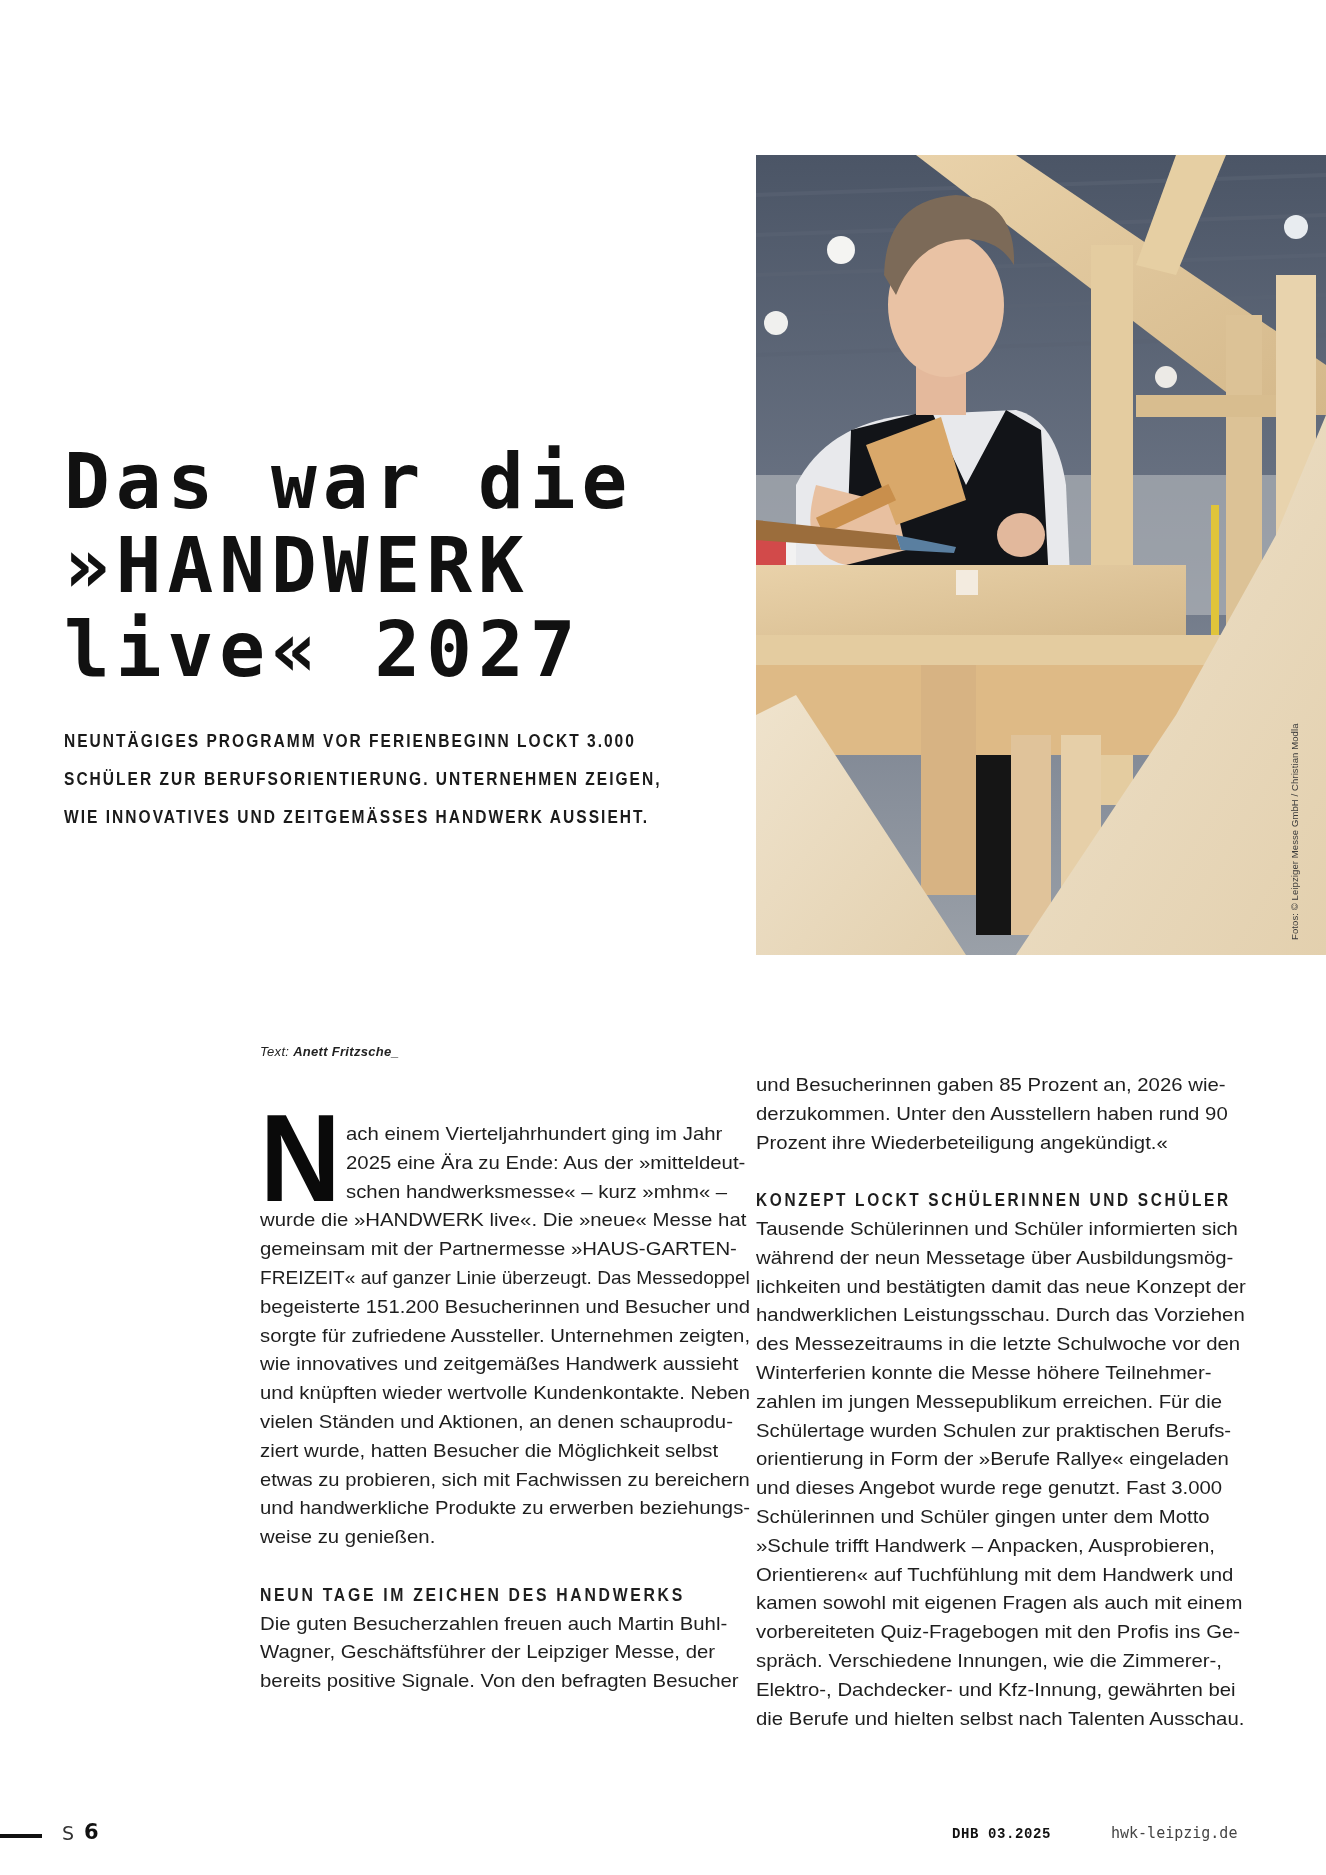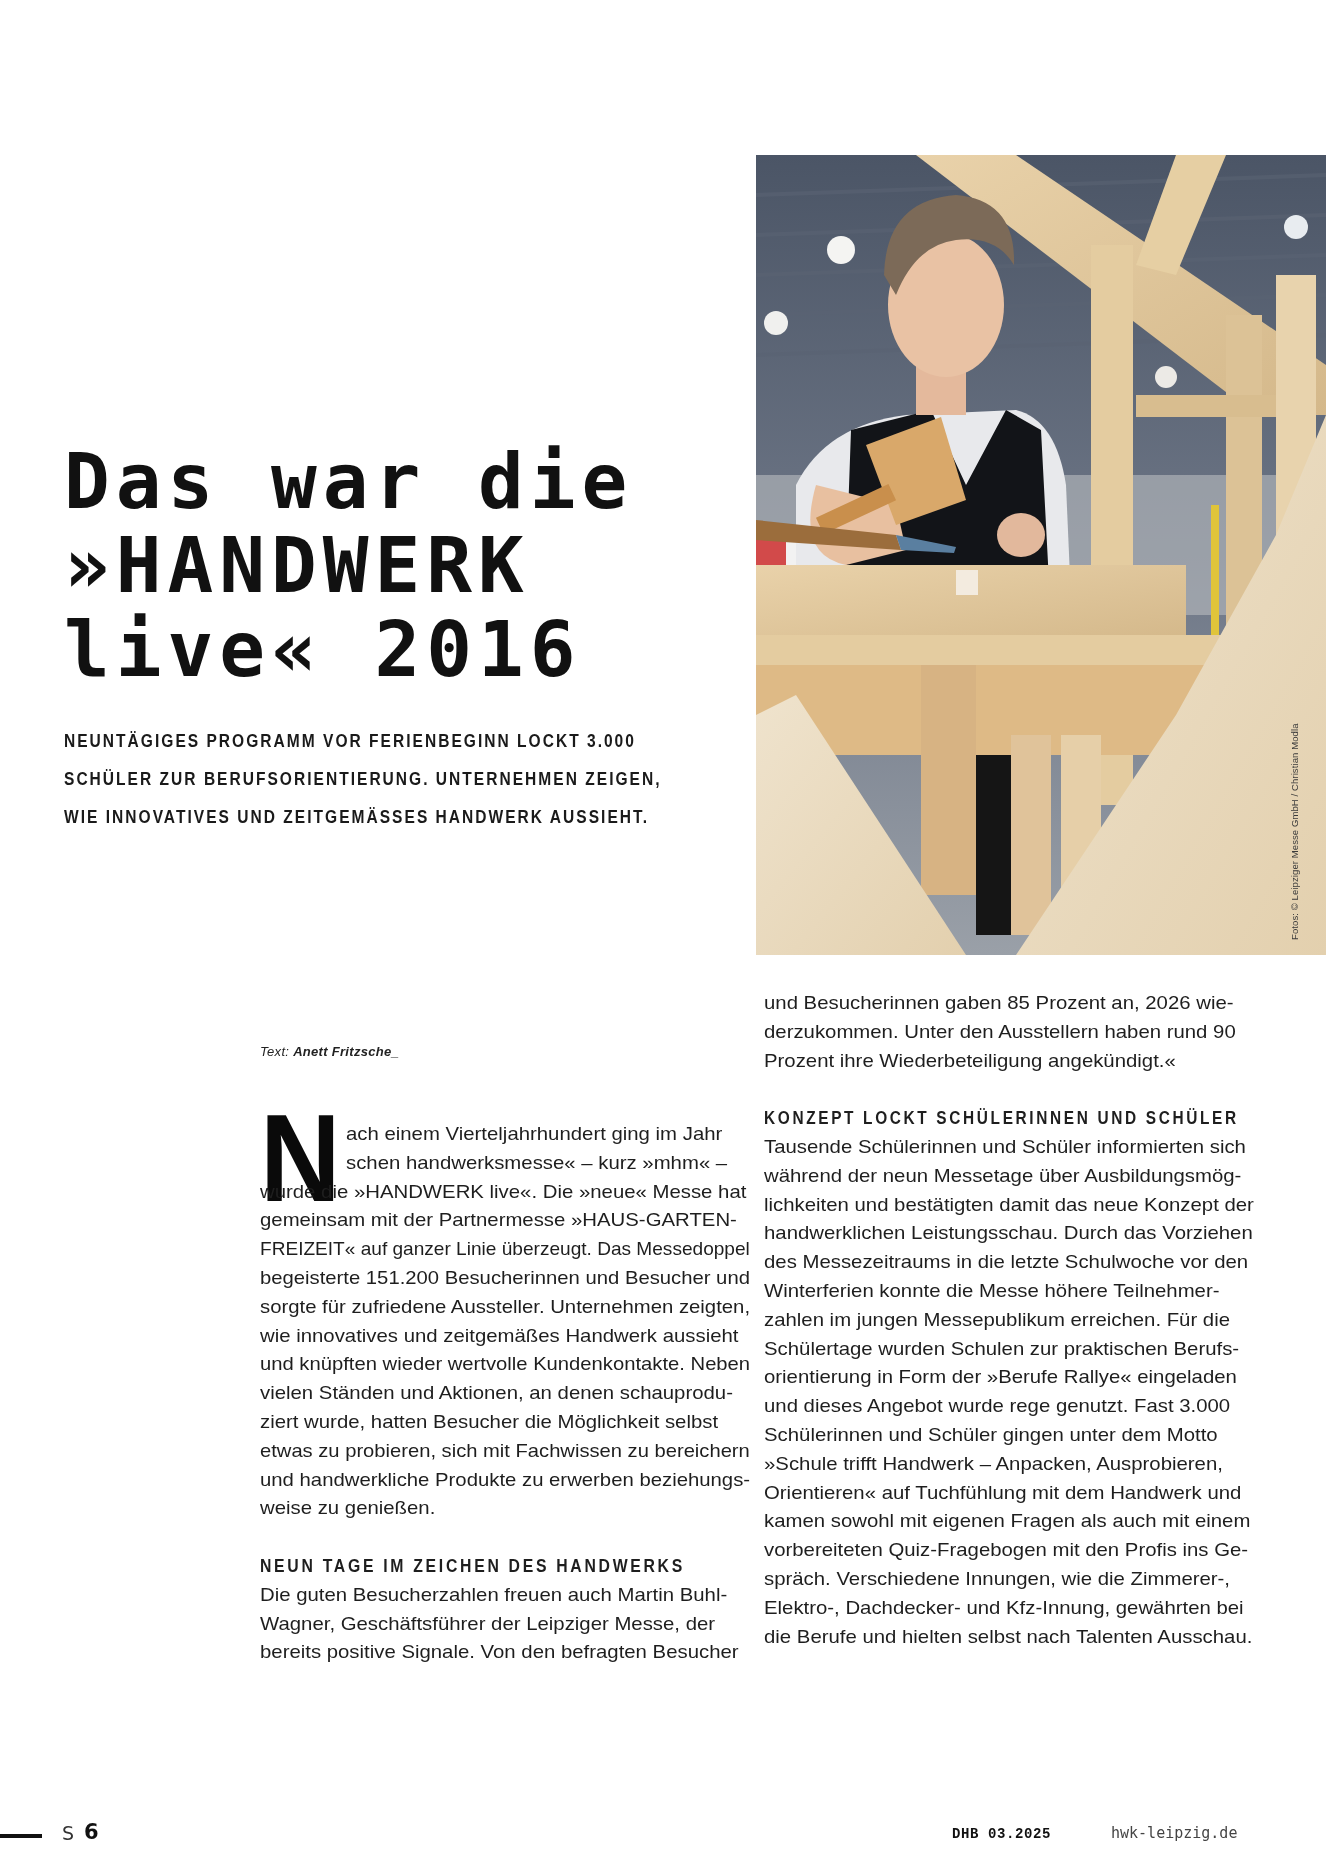--- a/index.html
+++ b/index.html
@@ -44,21 +44,21 @@
   }
   .byline b { font-weight: bold; }
 
   
   .col {
     position: absolute; width: 490px;
     font-family: "Liberation Sans", sans-serif; font-size: 18.5px;
     line-height: 28.8px; color: #1e1e1e;
   }
   .col-left { left: 260px; top: 1120px; }
-  .col-right { left: 756px; top: 989px; margin-left: 8px; }
+  .col-right { left: 756px; top: 1071px; }
   .col .line {
     display: block; white-space: nowrap; height: 28.8px;
     transform-origin: 0 0;
   }
   .col .line.indent { padding-left: 86px; }
   .col .sub {
     display: block; font-weight: bold; letter-spacing: 3px;
     font-size: 17.5px; height: 28.8px; white-space: nowrap;
   }
   .gap { display: block; height: 28.8px; }
@@ -179,38 +179,39 @@
 
     <polygon points="0,560 40,540 210,800 0,800" fill="url(#blurWood)"></polygon>
     <polygon points="570,260 570,800 260,800 420,560 520,380" fill="url(#blurWood)"></polygon>
   </svg>
 </div>
 <div class="photo-credit">Fotos: © Leipziger Messe GmbH / Christian Modla</div>
 
 <h1 class="headline">
   <span>Das war die</span>
   <span>»HANDWERK</span>
-  <span>live« 2016</span>
+  <span>live« 2027</span>
 </h1>
 
 <div class="deck">
   <span>NEUNTÄGIGES PROGRAMM VOR FERIENBEGINN LOCKT 3.000</span>
   <span>SCHÜLER ZUR BERUFSORIENTIERUNG. UNTERNEHMEN ZEIGEN,</span>
   <span>WIE INNOVATIVES UND ZEITGEMÄSSES HANDWERK AUSSIEHT.</span>
 </div>
 
 <div class="byline">
   <span>Text:</span>
   <b>Anett Fritzsche_</b>
 </div>
 
 <div class="dropcap">N</div>
 
 <div class="col col-left">
   <span class="line indent"><span style="display: inline-block; transform-origin: 0px 0px; transform: scaleX(1.1);">ach einem Vierteljahrhundert ging im Jahr</span></span>
+  <span class="line indent"><span style="display: inline-block; transform-origin: 0px 0px; transform: scaleX(1.1);">2025 eine Ära zu Ende: Aus der »mitteldeut-</span></span>
   <span class="line indent"><span style="display: inline-block; transform-origin: 0px 0px; transform: scaleX(1.1);">schen handwerksmesse« – kurz »mhm« –</span></span>
   <span class="line"><span style="display: inline-block; transform-origin: 0px 0px; transform: scaleX(1.1);">wurde die »HANDWERK live«. Die »neue« Messe hat</span></span>
   <span class="line"><span style="display: inline-block; transform-origin: 0px 0px; transform: scaleX(1.1);">gemeinsam mit der Partnermesse »HAUS-GARTEN-</span></span>
   <span class="line"><span style="display: inline-block; transform-origin: 0px 0px; transform: scaleX(1.031);">FREIZEIT« auf ganzer Linie überzeugt. Das Messedoppel</span></span>
   <span class="line"><span style="display: inline-block; transform-origin: 0px 0px; transform: scaleX(1.095);">begeisterte 151.200 Besucherinnen und Besucher und</span></span>
   <span class="line"><span style="display: inline-block; transform-origin: 0px 0px; transform: scaleX(1.098);">sorgte für zufriedene Aussteller. Unternehmen zeigten,</span></span>
   <span class="line"><span style="display: inline-block; transform-origin: 0px 0px; transform: scaleX(1.1);">wie innovatives und zeitgemäßes Handwerk aussieht</span></span>
   <span class="line"><span style="display: inline-block; transform-origin: 0px 0px; transform: scaleX(1.093);">und knüpften wieder wertvolle Kundenkontakte. Neben</span></span>
   <span class="line"><span style="display: inline-block; transform-origin: 0px 0px; transform: scaleX(1.1);">vielen Ständen und Aktionen, an denen schauprodu-</span></span>
   <span class="line"><span style="display: inline-block; transform-origin: 0px 0px; transform: scaleX(1.1);">ziert wurde, hatten Besucher die Möglichkeit selbst</span></span>

